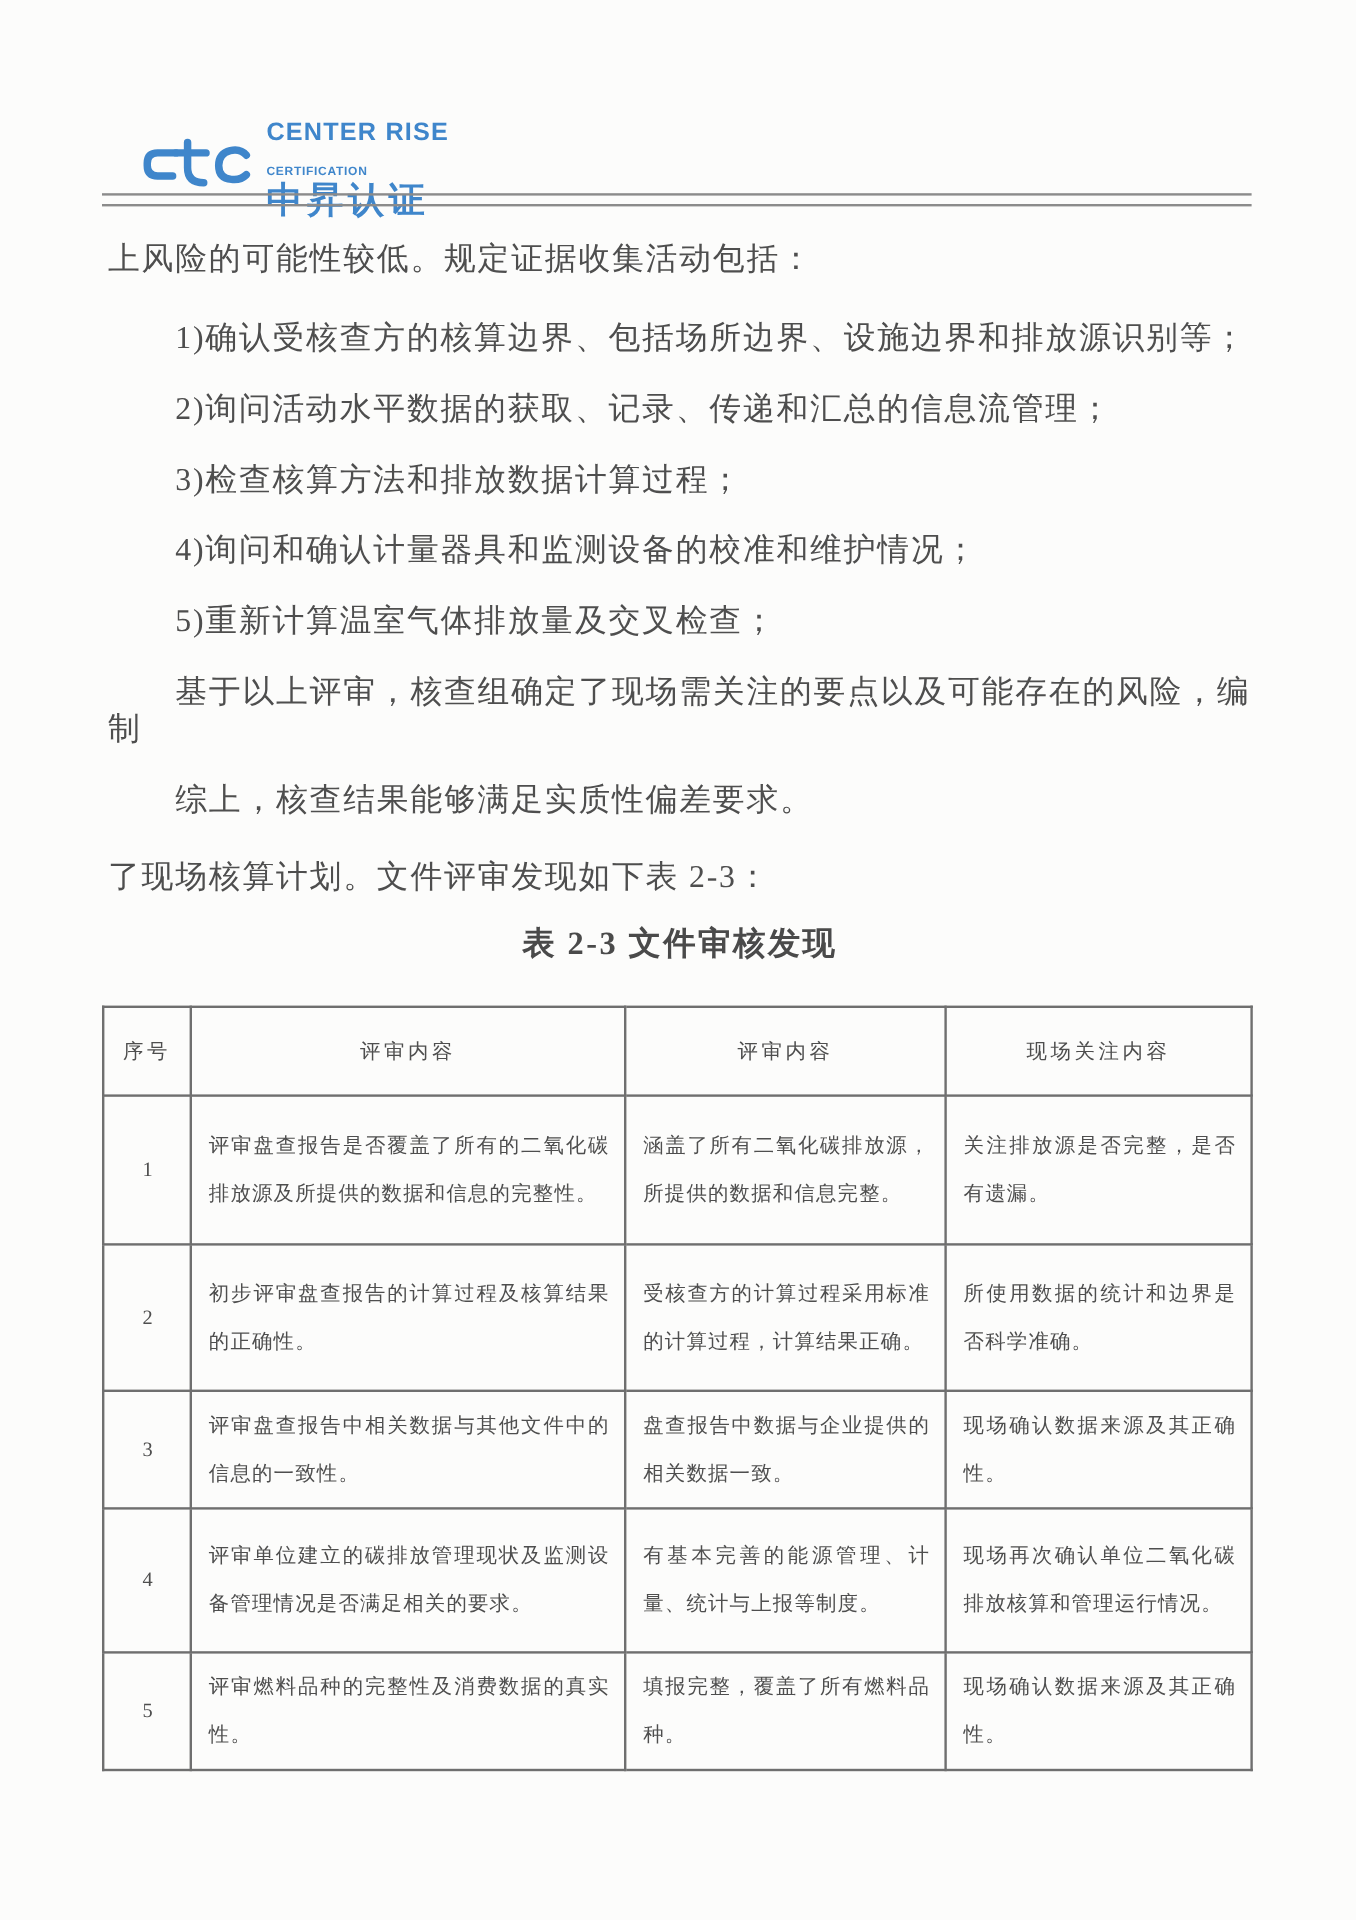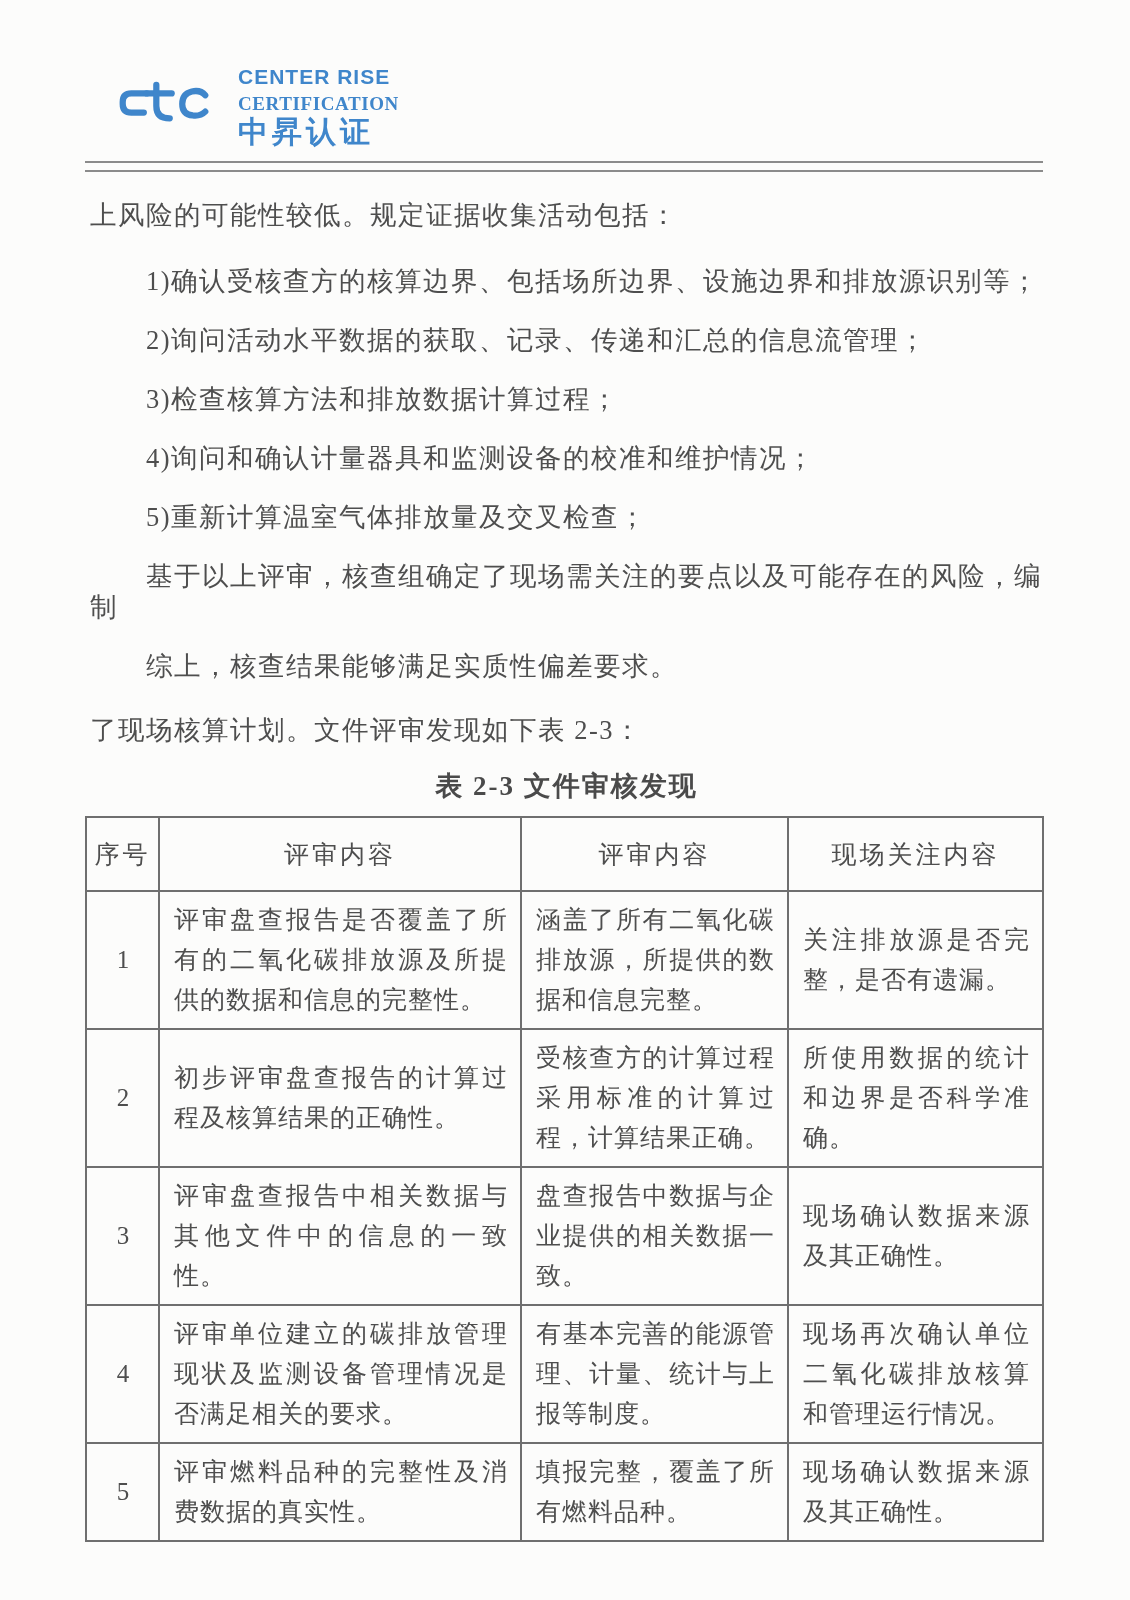--- a/index.html
+++ b/index.html
@@ -7,31 +7,31 @@
     position:relative;
     width:1130px; height:1600px;
     background:#fcfcfb;
     font-family:"Liberation Serif","DejaVu Serif",serif;
     color:#4e4e4e;
     overflow:hidden;
   }
 
   
   .logo-row {
-    position:absolute; top:66px; left:116px;
-    display:flex; align-items:flex-start; gap:26px;
+    position:absolute; top:100px; left:116px;
+    display:flex; align-items:flex-start; gap:10px;
   }
   .monogram { width:96px; height:66px; margin-top:4px; }
   .logo-text {
     color:#3f86cb;
     font-family:"Liberation Sans","DejaVu Sans",sans-serif;
     font-weight:bold; line-height:1;
   }
   .logo-l1 { font-size:21px; letter-spacing:1px; }
-  .logo-l2 { font-size:19px; letter-spacing:0.6px; margin-top:7px;font-family:Liberation Serif, serif; }
+  .logo-l2 { font-size:10px; letter-spacing:0.6px; margin-top:18px; }
   .logo-l3 { font-size:30px; letter-spacing:4px; margin-top:4px; }
 
   
   .rule {
     position:absolute; top:161px; left:85px; width:958px; height:7px;
     border-top:2px solid #8b8b8b;
     border-bottom:2px solid #8b8b8b;
   }
 
   
@@ -42,36 +42,36 @@
     margin:0 0 27px 0;
   }
   .para.intro   { margin-bottom:35px; }
   .para.indent  { text-indent:56px;margin-top:28px; }
   .para.summary { margin-bottom:33px; }
   .para.closing-a { margin-bottom:21px; }
   .para.closing-b { margin-bottom:0; }
 
   
   .caption {
-    margin:22px 0 12px 0;
+    margin:22px 0 34px 0;
     text-align:center;
     font-size:27px; font-weight:bold;
     letter-spacing:2px;
     color:#4a4a4a;
   }
   table.review {
     border-collapse:collapse;
     table-layout:fixed;
     width:957px;
     margin-left:-5px;
     background:transparent;
   }
   table.review th, table.review td {
     border:2px solid #6f6f6f;
-    font-size:25px;
+    font-size:17px;
     color:#4e4e4e;
     letter-spacing:1px;
   }
   table.review th {
     font-weight:normal;
     height:70px;
     text-align:center;
     letter-spacing:3px;
   }
   table.review td {

